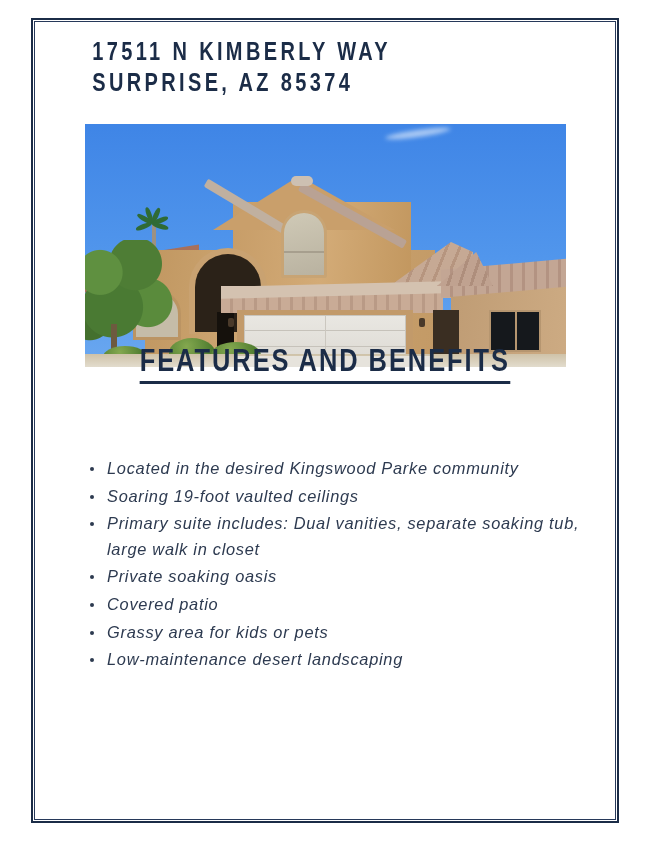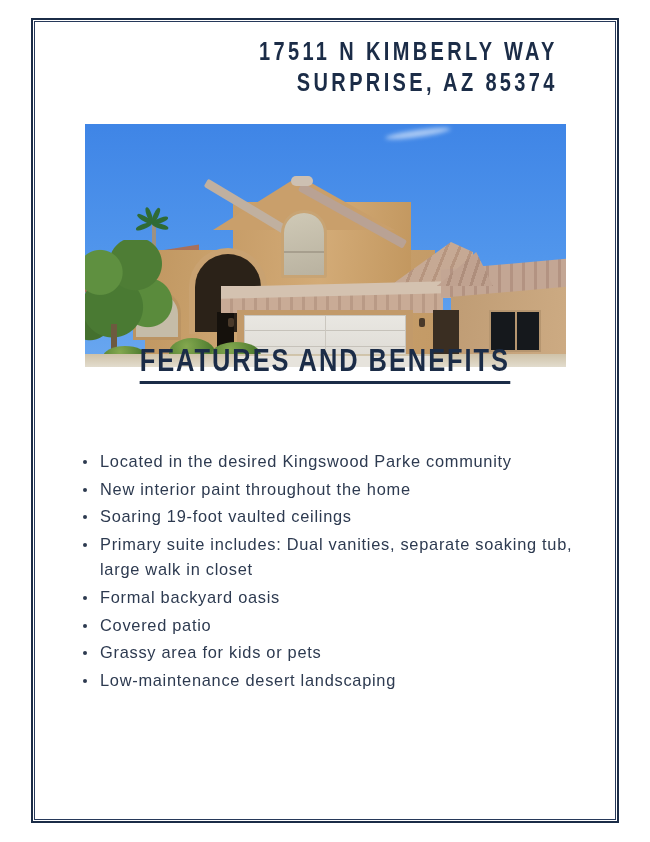--- a/index.html
+++ b/index.html
@@ -43,21 +43,21 @@
     box-sizing: border-box;
     pointer-events: none;
   }
 
   
   .address-block {
     position: absolute;
     left: 34px;
     top: 36px;
     width: 582px;
-    text-align: right;
+    text-align: left;
   }
   .address-line {
     color: #1b2c47;
     font-family: "Liberation Sans", sans-serif;
     font-weight: 700;
     font-size: 25px;
     line-height: 31px;
     letter-spacing: 4.2px;
     transform: scaleX(0.80);
     transform-origin: center center;
@@ -404,23 +404,24 @@
     padding-bottom: 2px;
     white-space: nowrap;
   }
 
   
   .features {
     position: absolute;
     left: 70px;
     top: 441px;
     width: 520px;
-    margin: 8px;
+    margin: 15px;
     padding: 0;
     list-style: none;
+    font-style: italic;
   }
   .feature-item {
     position: relative;
     padding-left: 22px;
     margin-bottom: 2px;
     color: #2d3a50;
     font-family: "Liberation Sans", sans-serif;
     font-weight: 400;
     font-size: 16.4px;
     line-height: 25.6px;
@@ -515,22 +516,21 @@
       <div class="driveway"></div>
     </div>
   </div>
 
   <div class="section-heading">
     <span class="section-heading-text">FEATURES AND BENEFITS</span>
   </div>
 
   <ul class="features">
     <li class="feature-item">Located in the desired Kingswood Parke community</li>
-    <li class="feature-item">New interior paint throughout the home</li>
     <li class="feature-item">Soaring 19-foot vaulted ceilings</li>
     <li class="feature-item">Primary suite includes: Dual vanities, separate soaking tub, large walk in closet</li>
-    <li class="feature-item">Formal backyard oasis</li>
+    <li class="feature-item">Private soaking oasis</li>
     <li class="feature-item">Covered patio</li>
     <li class="feature-item">Grassy area for kids or pets</li>
     <li class="feature-item">Low-maintenance desert landscaping</li>
   </ul>
 
 </div>
 
 </body></html>

